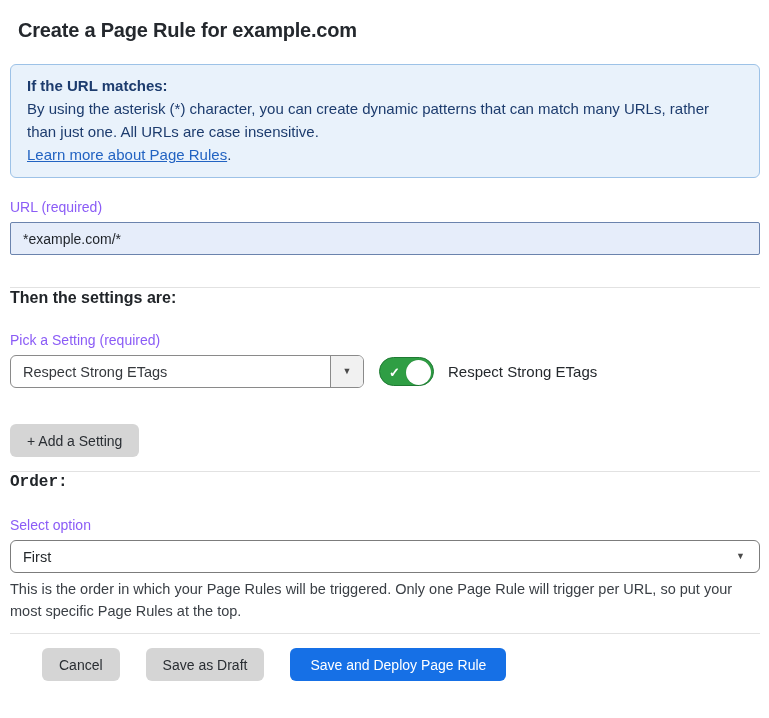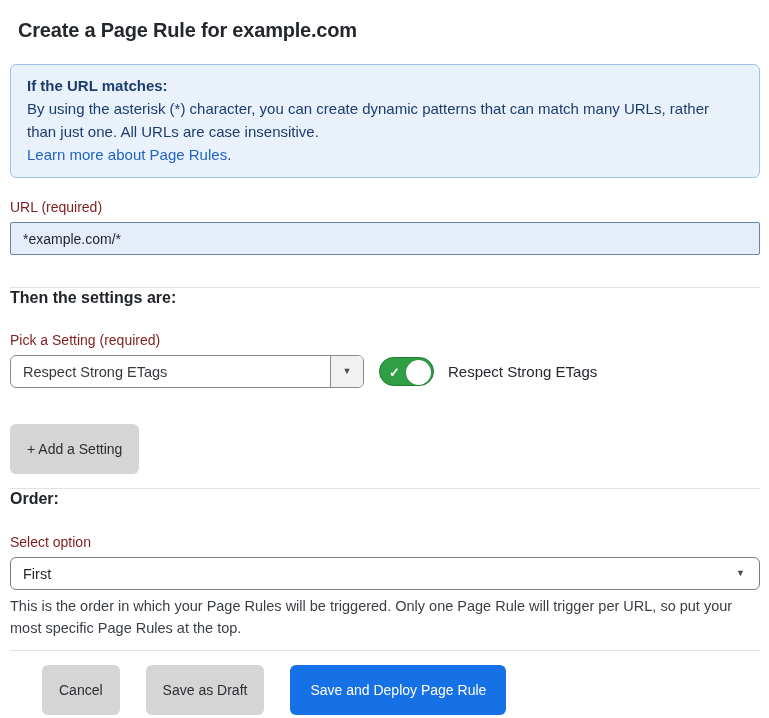--- a/index.html
+++ b/index.html
@@ -21,27 +21,27 @@
   .info-box {
     margin-top: 22px;
     background: #e9f2fb;
     border: 1px solid #9dc2e7;
     border-radius: 6px;
     padding: 9px 32px 11px 16px;
     color: #1d3c6e;
     font-size: 15px; line-height: 23px;
   }
   .info-heading { font-weight: 700; }
-  .info-link { color: #2263c2; cursor: pointer; }
+  .info-link { color: #2263c2; text-decoration: underline; cursor: pointer; }
   .info-suffix { color: #1d3c6e; }
 
   .field-label {
     display: block;
     font-size: 14px; line-height: 17px;
-    color: #7f1d1d;
+    color: #8b5cf6;
   }
   .lbl-url { margin-top: 21px; }
 
   .url-input {
     margin-top: 6px;
     width: 100%; height: 33px;
     background: #e6edfa;
     border: 1px solid #6b83ad;
     border-radius: 2px;
     padding: 0 12px;
@@ -52,21 +52,21 @@
   .divider { border: none; border-top: 1px solid #e2e2e2; margin: 0; }
   .div-1 { margin-top: 32px; }
   .div-2 { margin-top: 14px; }
   .div-3 { margin-top: 11px; }
 
   h2.section-heading {
     font-size: 16px; line-height: 20px; font-weight: 700;
     color: #212529; margin: 0;
   }
   .h-settings { margin-top: 18px; }
-  .h-order { margin-top: 16px; }
+  .h-order { margin-top: 16px; font-family: Liberation Mono, monospace; }
   .lbl-pick { margin-top: 24px; }
   .lbl-order { margin-top: 25px; }
 
   .setting-row { margin-top: 6px; display: flex; align-items: center; }
   .setting-select {
     width: 354px; height: 33px;
     background: #ffffff;
     border: 1px solid #8a8a8a;
     border-radius: 6px;
     display: flex; align-items: stretch;
@@ -100,21 +100,21 @@
   }
   .toggle-knob {
     position: absolute; right: 2px; top: 2px;
     width: 25px; height: 25px;
     background: #ffffff; border-radius: 50%;
     box-shadow: 0 0 1px rgba(0,0,0,0.25);
   }
   .toggle-label { margin-left: 14px; font-size: 15px; color: #24282c; }
 
   .btn {
-    height: 50px; border: none; border-radius: 6px;
+    height: 33px; border: none; border-radius: 6px;
     font-family: inherit; font-size: 14px;
     padding: 0 17px; cursor: pointer;
   }
   .btn-gray { background: #d5d5d5; color: #2a2e33; }
   .btn-blue { background: #1670e6; color: #ffffff; padding: 0 20px; }
   .btn-add { margin-top: 36px; display: inline-block; }
 
   .order-select {
     margin-top: 6px;
     width: 100%; height: 33px;

